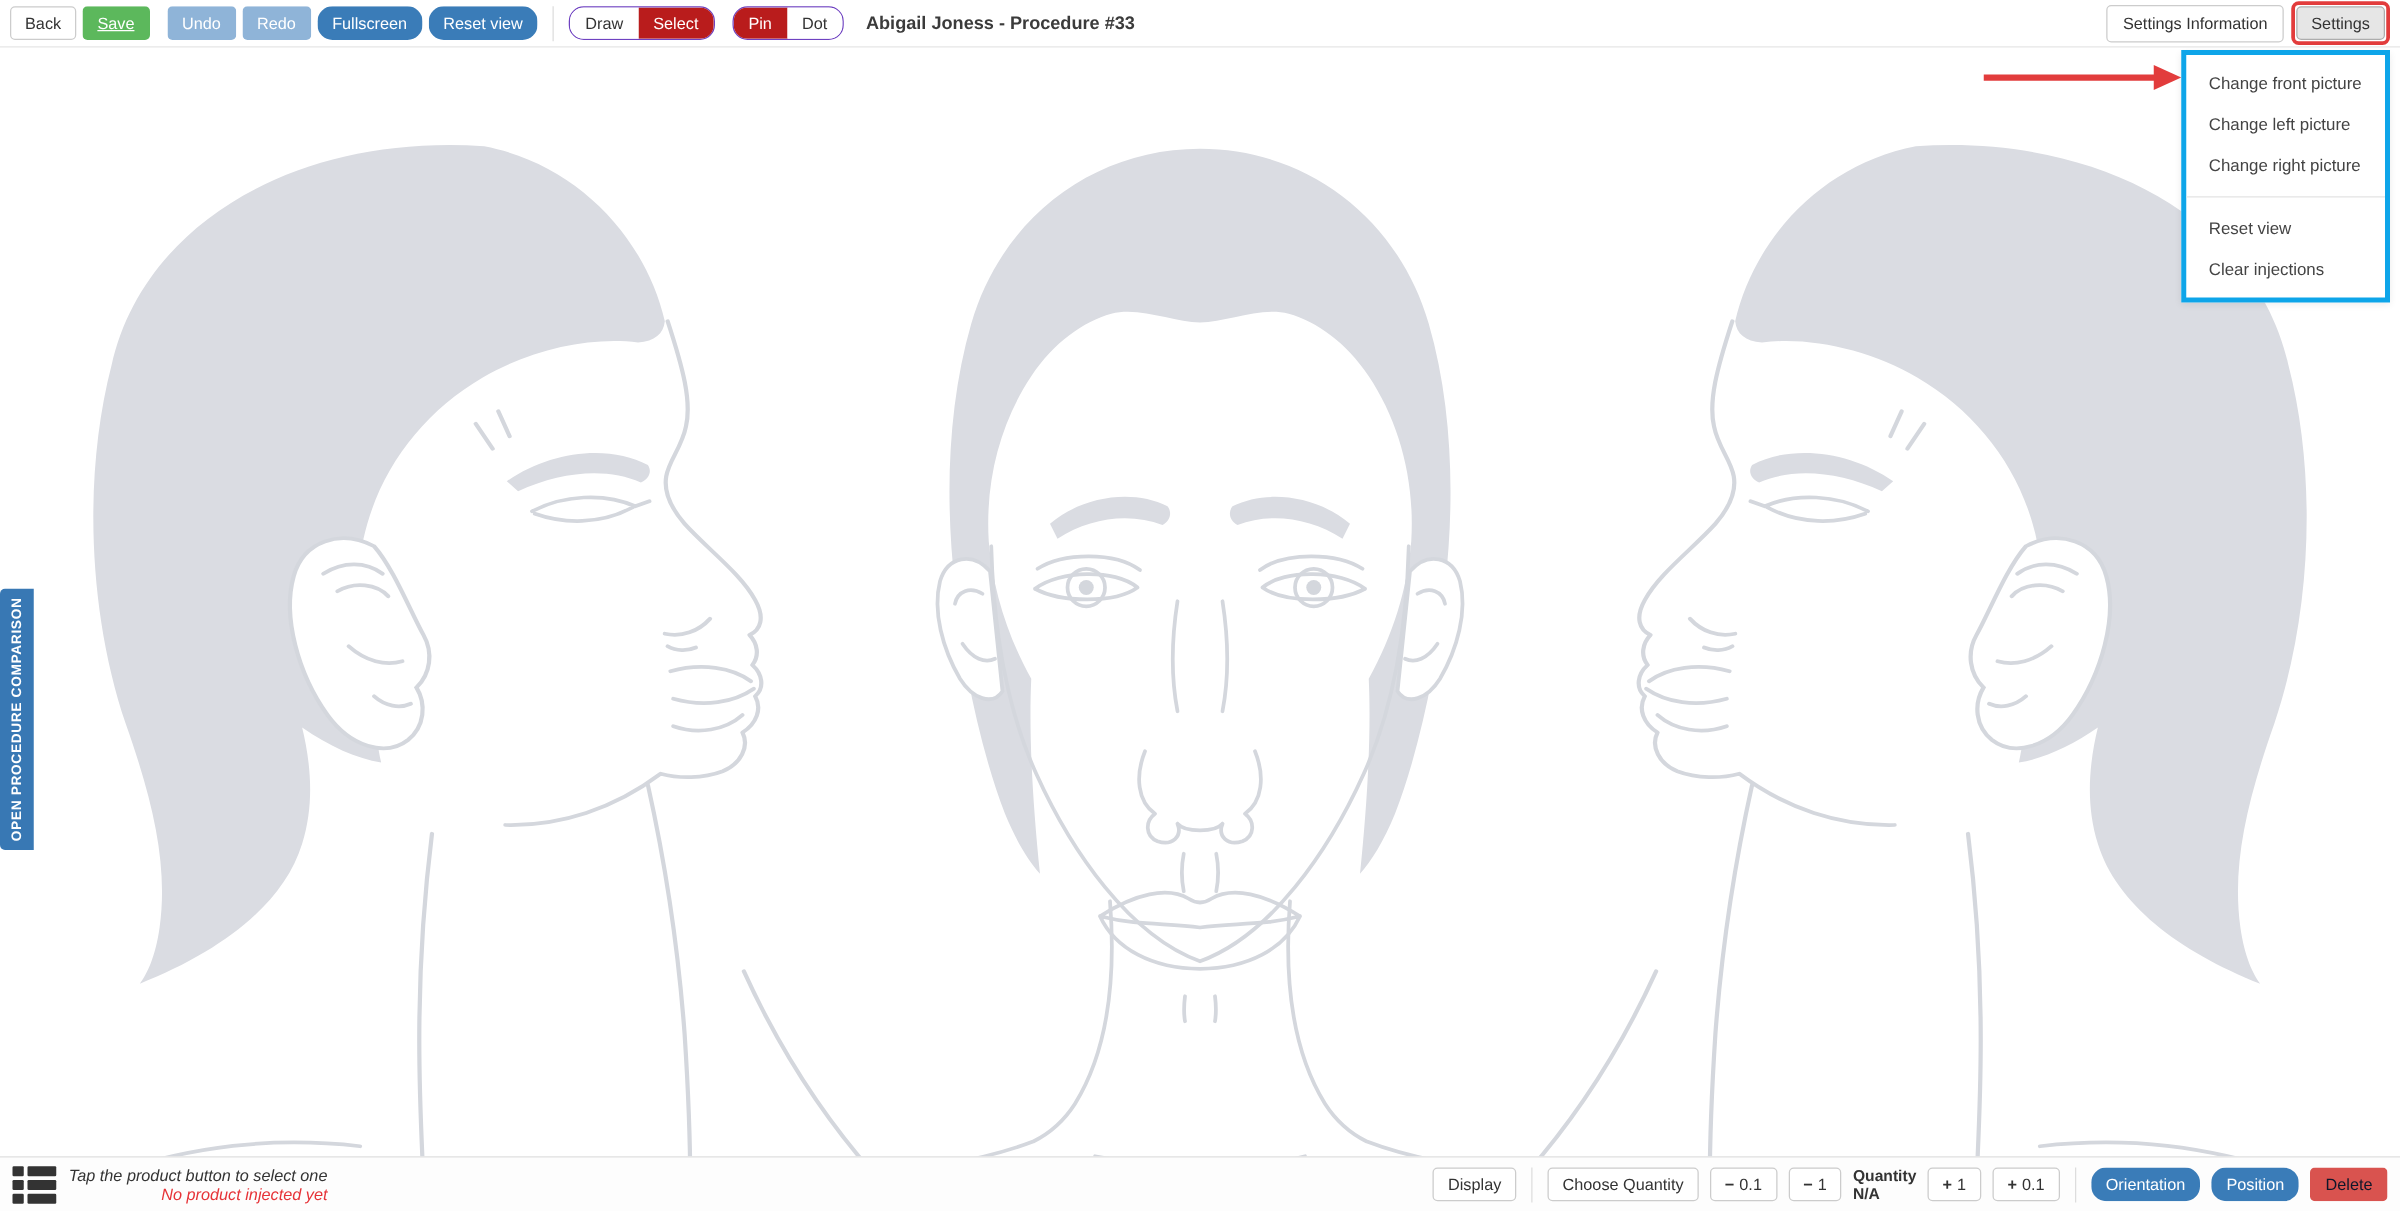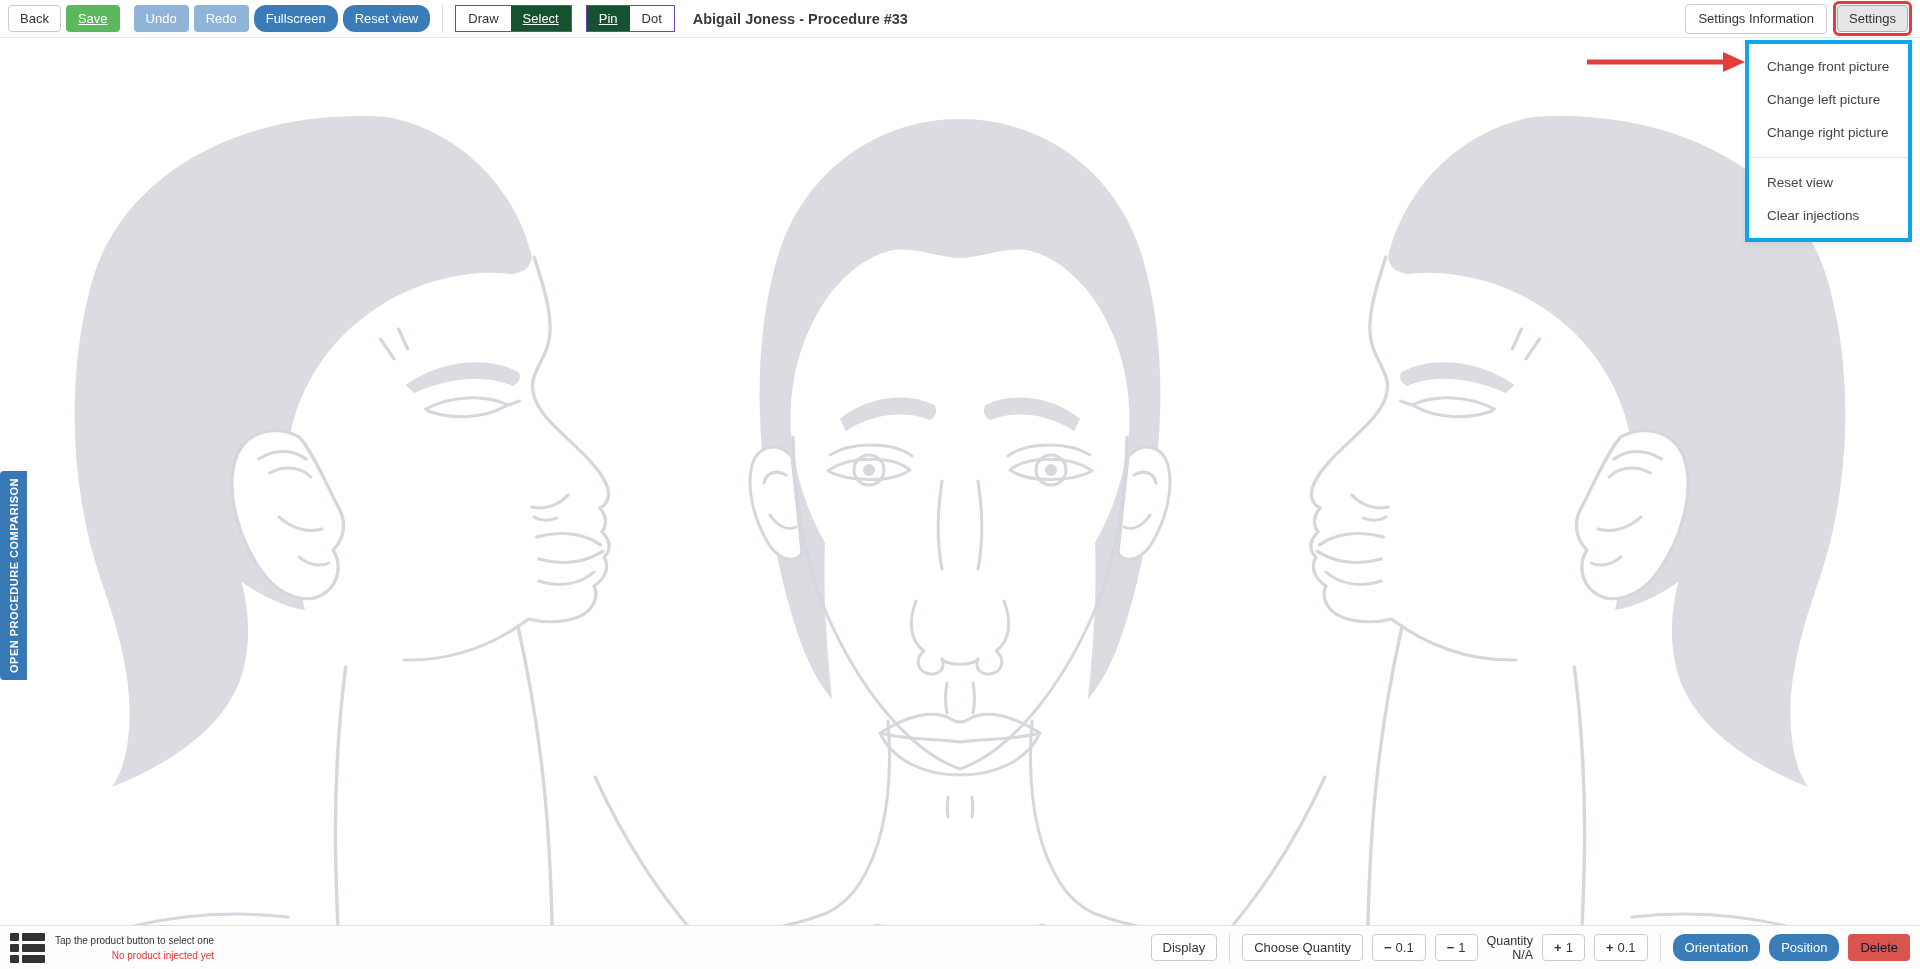--- a/index.html
+++ b/index.html
@@ -11,23 +11,23 @@
     border-bottom:1px solid #e6e6e6; display:flex; align-items:center; padding:0 8px; z-index:10; }
   .btn { display:inline-flex; align-items:center; justify-content:center; height:27px;
     border-radius:4px; font-size:13px; padding:0 11px; border:1px solid transparent;
     cursor:pointer; white-space:nowrap; }
   .btn-default { background:#fff; border-color:#ccc; color:#333; }
   .btn-green { background:#5cb85c; color:#fff;text-decoration:underline; }
   .btn-blue  { background:#3a7cb8; color:#fff;border-radius:12px; }
   .btn-lightblue { background:#8fb4d8; color:#fff; }
   .btn-gray { background:#e6e6e6; border-color:#adadad; color:#333; } .gap-md { margin-left:14px; } .gap-xs { margin-left:5px; }
   .vdivider { width:1px; height:28px; background:#ddd; margin:0 12px; }
-  .seg { display:inline-flex; border:1px solid #6f42c1; border-radius:0; overflow:hidden; height:27px; }
+  .seg { display:inline-flex; border:1px solid #6f42c1; border-radius:12px; overflow:hidden; height:27px; }
   .seg span { display:inline-flex; align-items:center; padding:0 12px; font-size:13px; cursor:pointer; }
-  .seg .on  { background:#14532d; color:#fff;text-decoration:underline; }
+  .seg .on  { background:#b91c1c; color:#fff; }
   .seg .off { background:#fff; color:#333; }
   .title { font-size:14.5px; font-weight:bold; color:#3b3b3b; margin-left:18px; }
   .spacer { flex:1; }
   .settings-wrap { border:3px solid #e23c3c; border-radius:6px; padding:1px; margin-left:6px;text-decoration:underline; }
   .btn-tall { height:30px; padding:0 12px; }
 
   
   .dropdown { position:absolute; top:40px; right:8px; width:167px; background:#fff;
     border:4px solid #0ea5e9; box-shadow:0 2px 6px rgba(0,0,0,.08); z-index:20; padding:6px 0; }
   .dropdown .item { padding:9px 18px; font-size:13.5px; color:#444; cursor:pointer; }
@@ -48,24 +48,24 @@
   .side-tab { position:absolute; left:0; top:471px; width:27px; height:209px; background:#3878b4;
     color:#fff; border-radius:0 4px 4px 0; z-index:6; display:flex; align-items:center; justify-content:center;
     writing-mode:vertical-rl; transform:rotate(180deg); font-size:11px; font-weight:bold;
     letter-spacing:.5px; cursor:pointer; }
 
   
   .bottombar { position:absolute; bottom:0; left:0; width:1920px; height:44px; background:#fdfdfd;
     border-top:1px solid #e0e0e0; display:flex; align-items:center; padding:0 10px; z-index:10; }
   .prod-icon { display:grid; grid-template-columns:9px 23px; grid-auto-rows:8px; gap:3px; margin-right:10px; cursor:pointer; }
   .prod-icon i { background:#333; border-radius:1px; display:block; }
-  .hint-block { line-height:15px; font-size:10px; }
+  .hint-block { line-height:15px; font-size:13px;font-style:italic; }
   .hint-line1 { color:#333; }
   .hint-line2 { color:#e63338;text-align:right; }
-  .qty-label { text-align:right; font-size:12.5px; line-height:14px; color:#333; margin:0 9px; }
+  .qty-label { text-align:left; font-size:12.5px; line-height:14px; color:#333; margin:0 9px;font-weight:bold; }
   .bb-gap { margin-left:9px; }
   .sign { font-weight:bold; margin-right:4px; }
 </style>
 </head>
 <body>
 
 <div class="topbar">
   <button class="btn btn-default">Back</button>
   <button class="btn btn-green gap-xs">Save</button>
   <button class="btn btn-lightblue gap-md">Undo</button>

